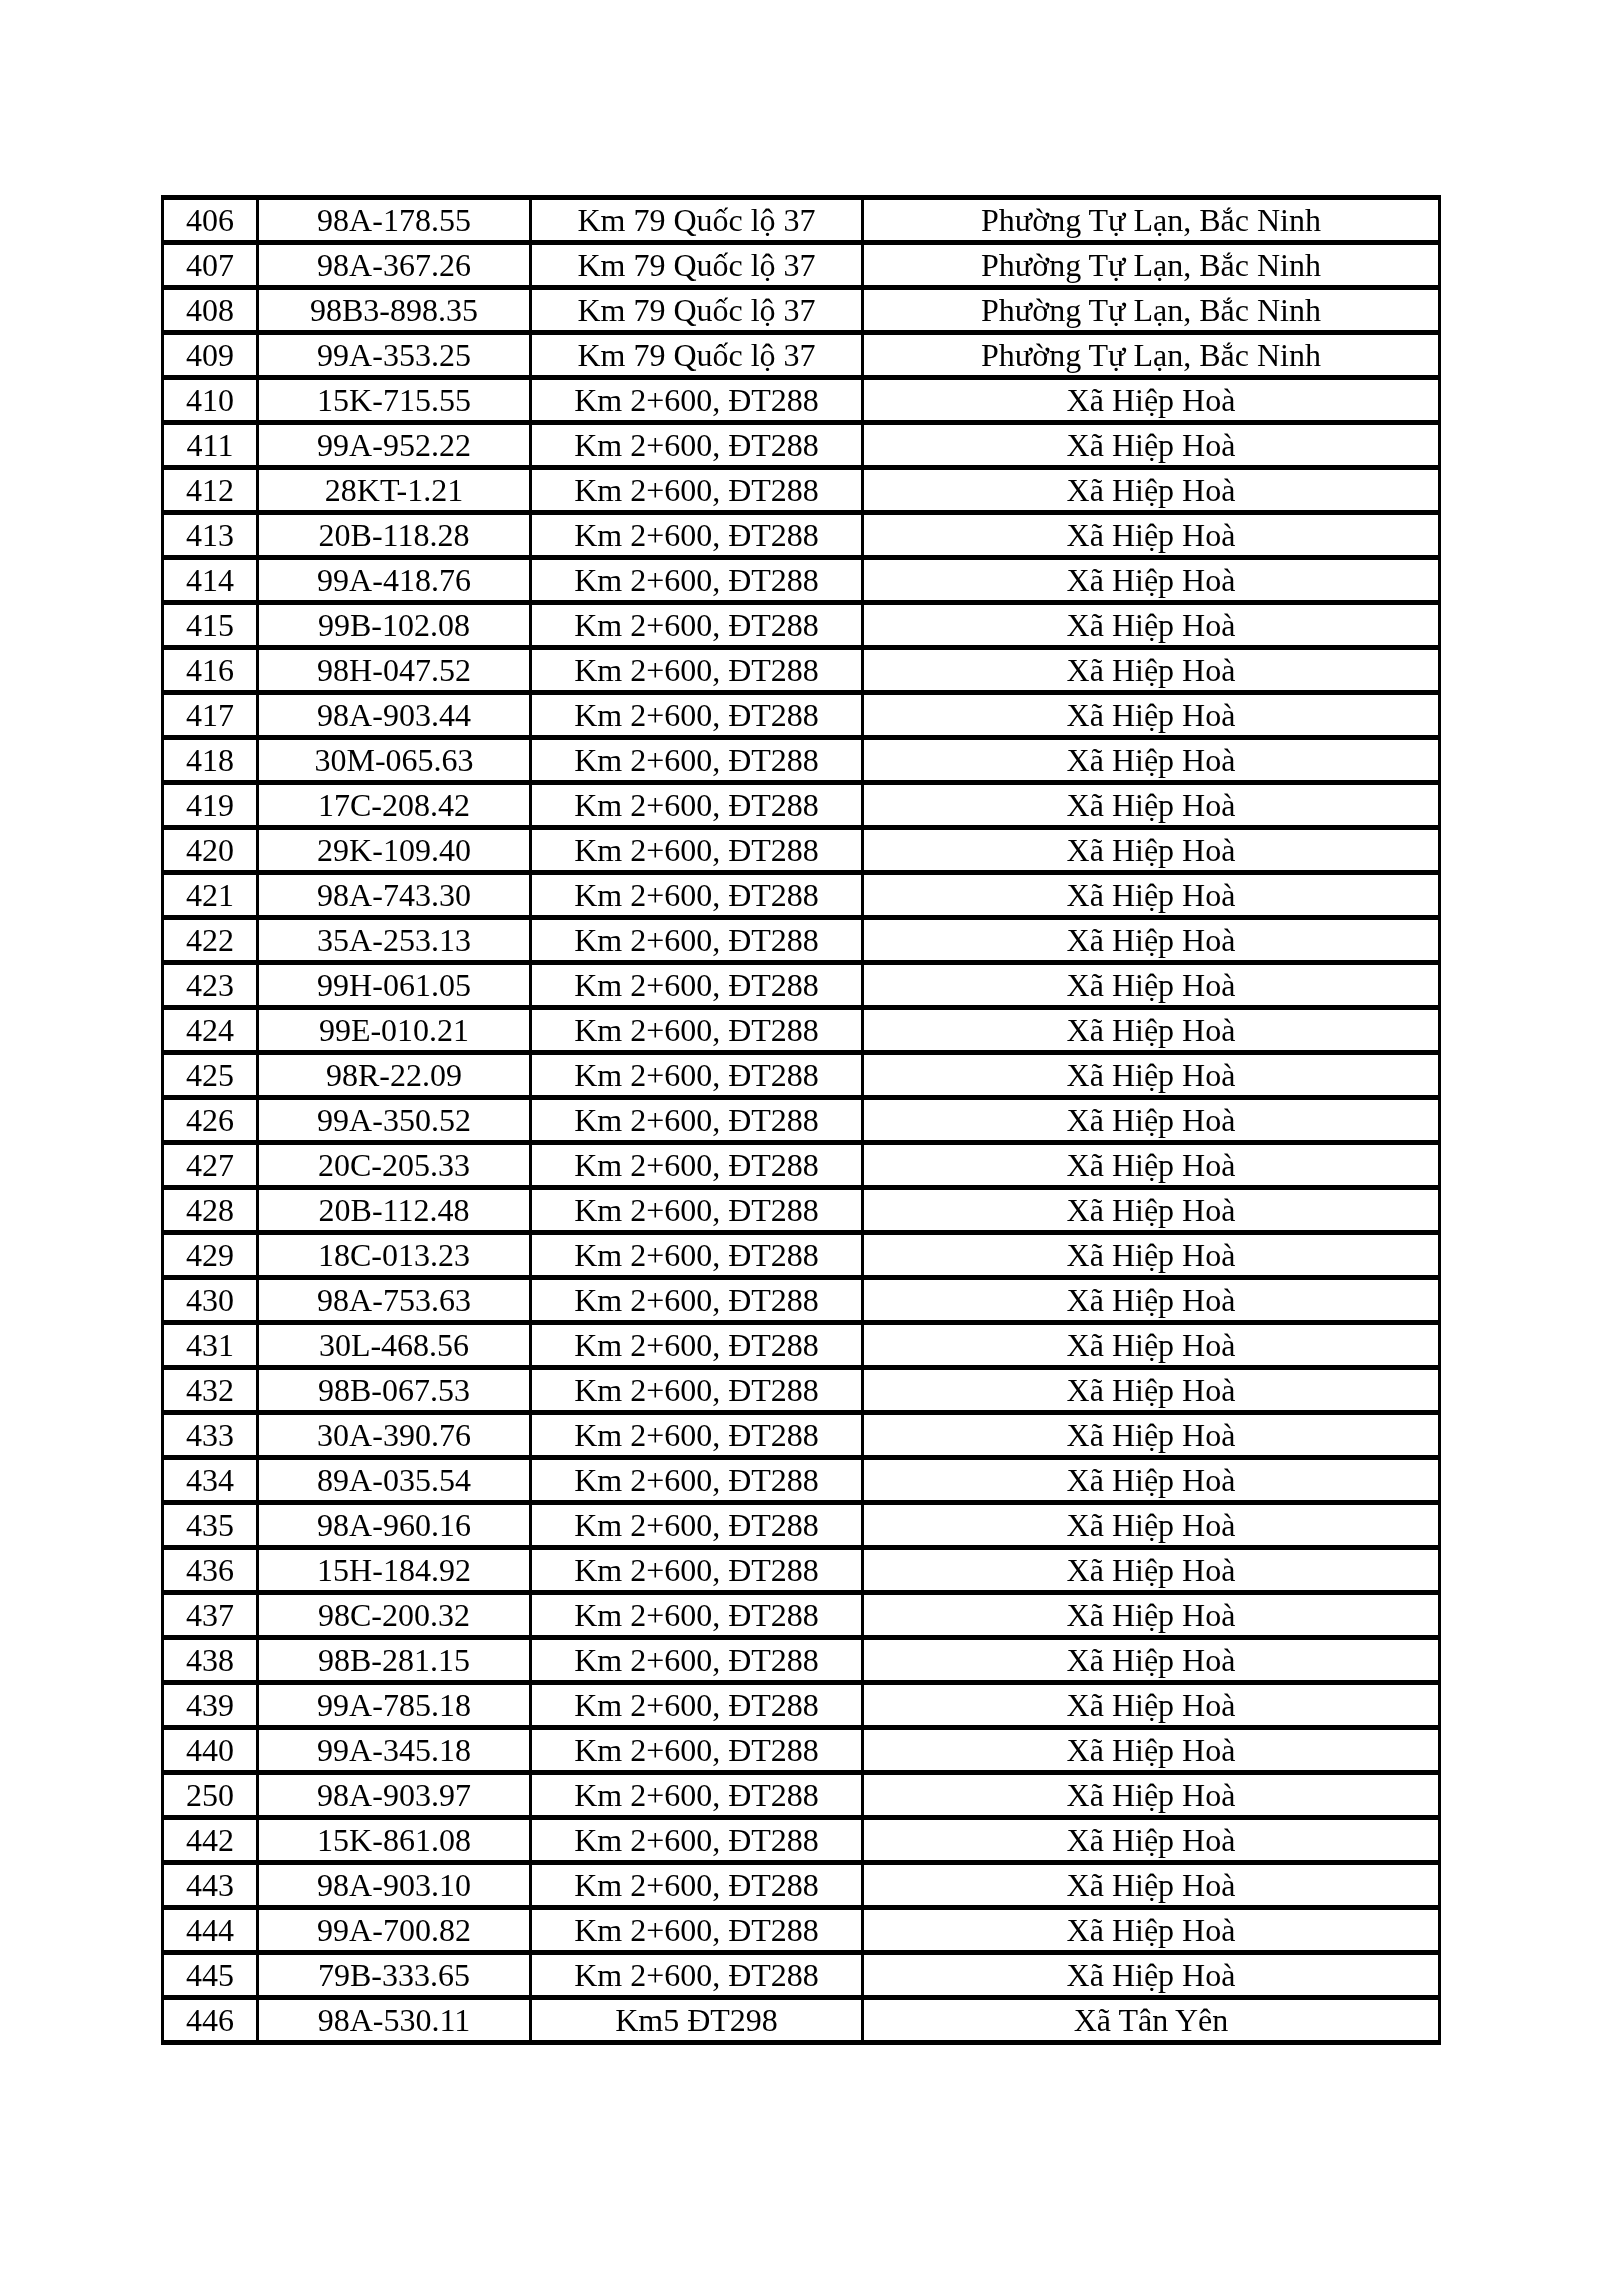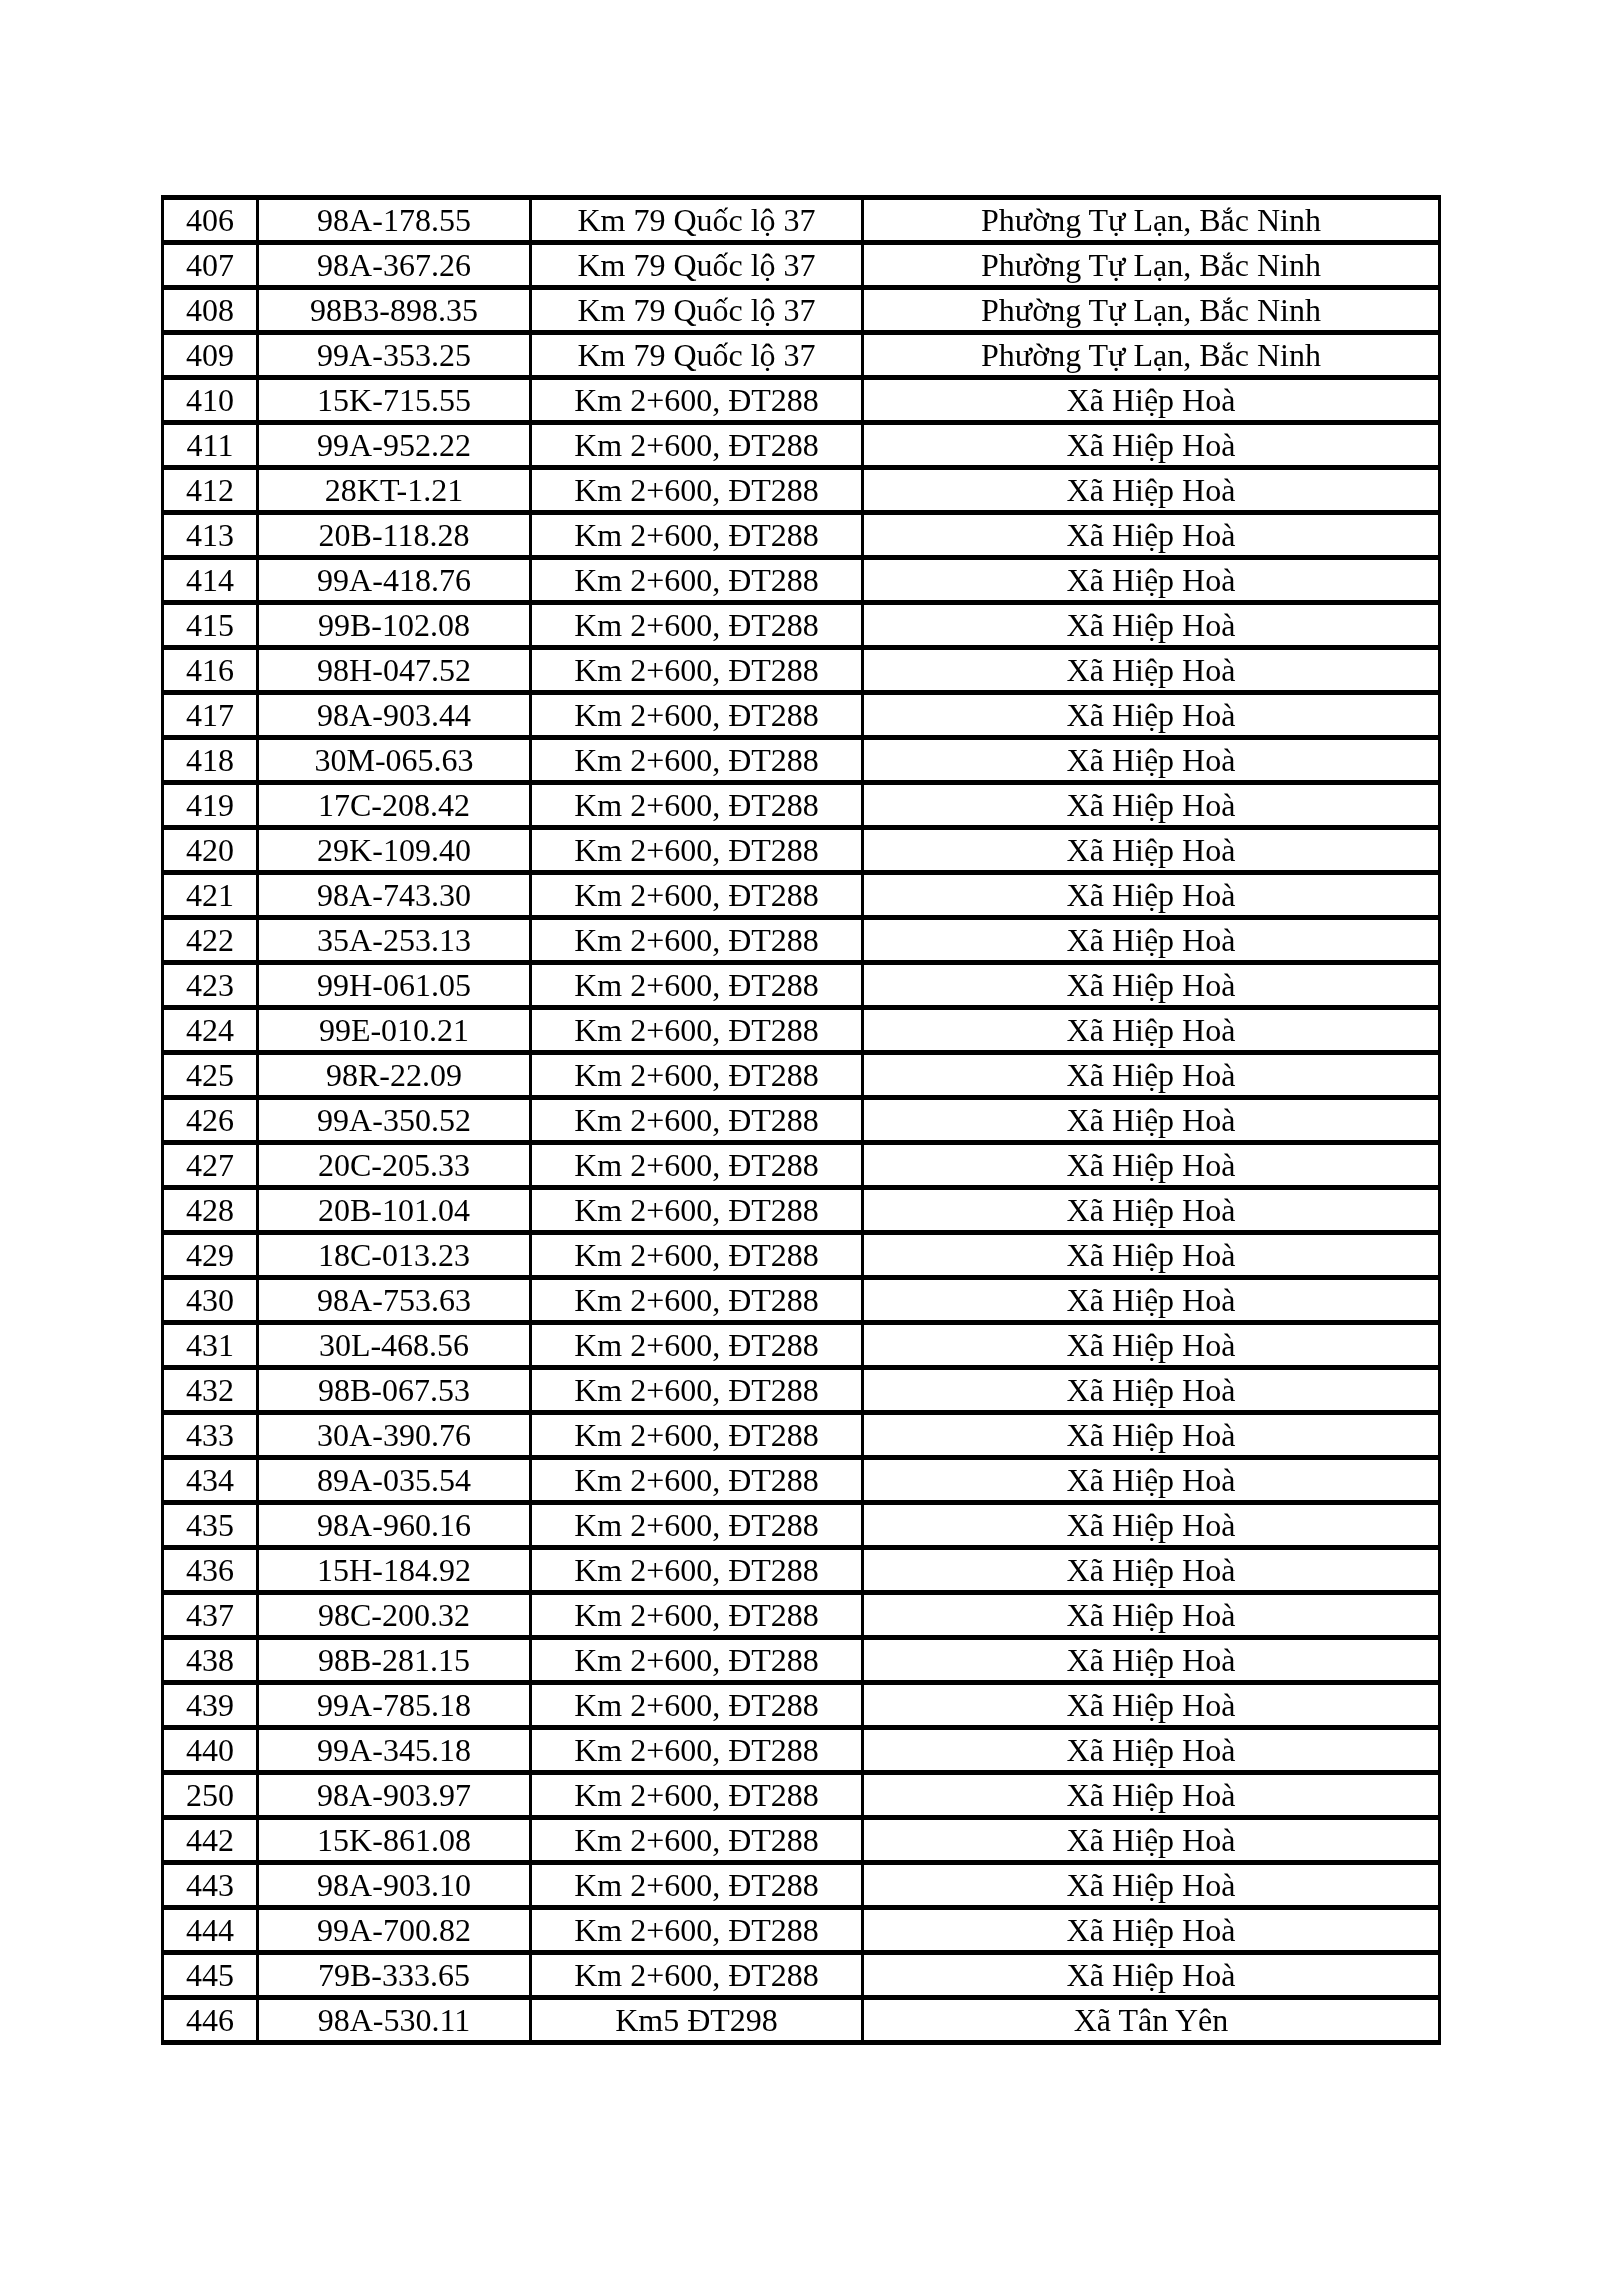--- a/index.html
+++ b/index.html
@@ -184,21 +184,21 @@
           <td>Xã Hiệp Hoà</td>
         </tr>
         <tr>
           <td>427</td>
           <td>20C-205.33</td>
           <td>Km 2+600, ĐT288</td>
           <td>Xã Hiệp Hoà</td>
         </tr>
         <tr>
           <td>428</td>
-          <td>20B-101.04</td>
+          <td>20B-112.48</td>
           <td>Km 2+600, ĐT288</td>
           <td>Xã Hiệp Hoà</td>
         </tr>
         <tr>
           <td>429</td>
           <td>18C-013.23</td>
           <td>Km 2+600, ĐT288</td>
           <td>Xã Hiệp Hoà</td>
         </tr>
         <tr>

